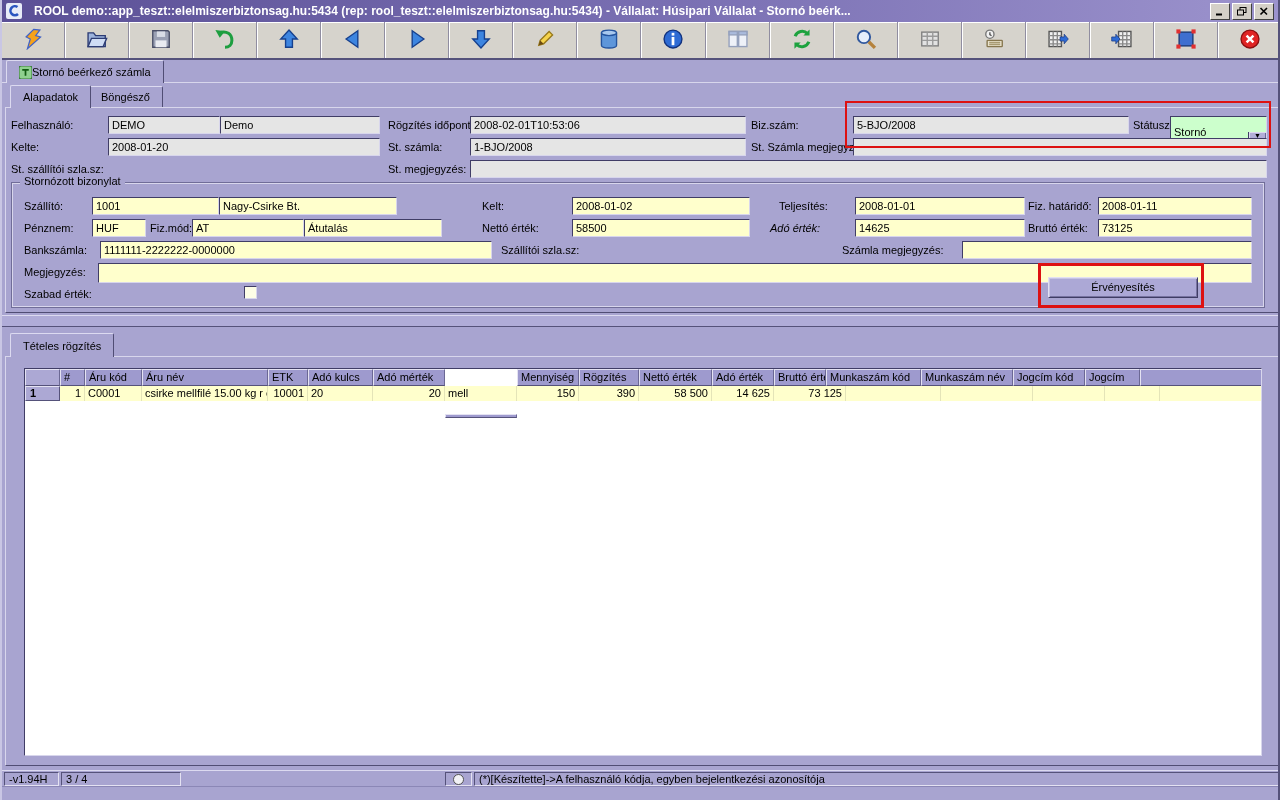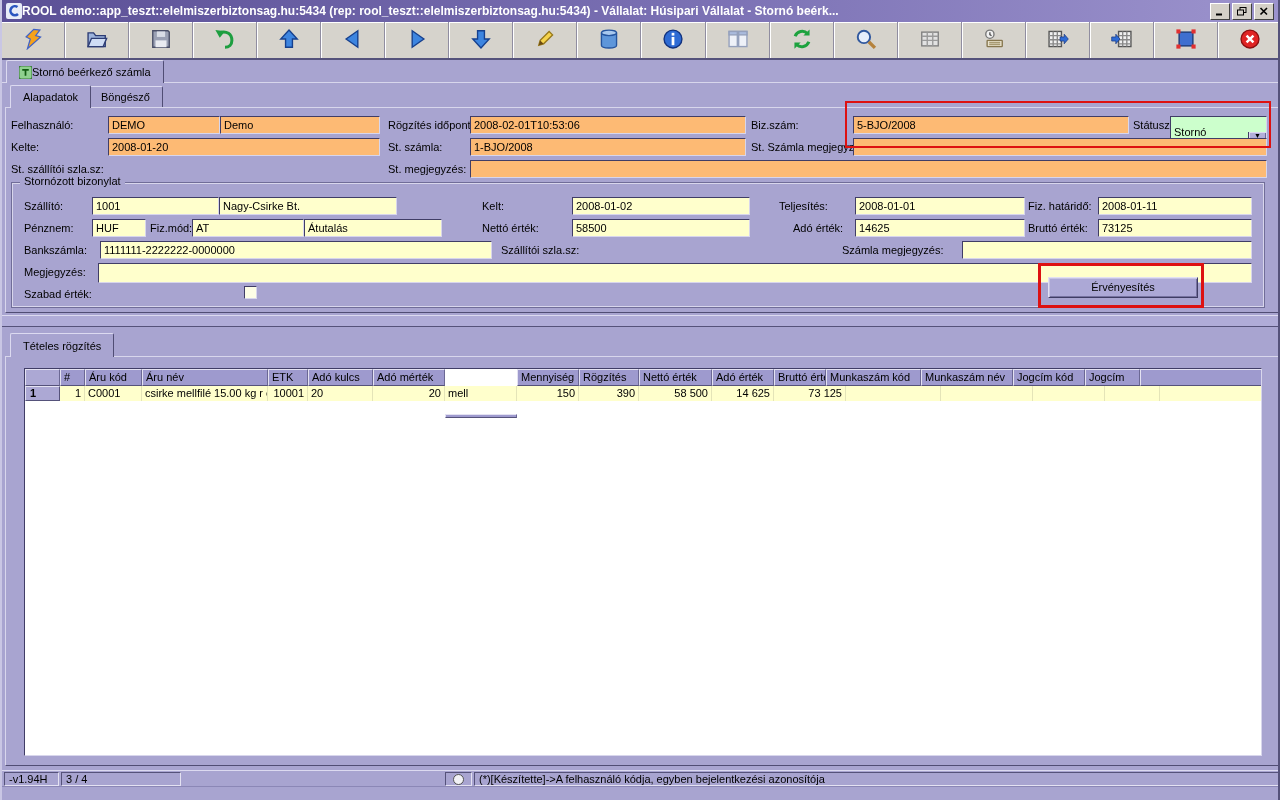--- a/index.html
+++ b/index.html
@@ -2,21 +2,21 @@
 <html><head>
 <meta charset="utf-8">
 <style>
   html,body{margin:0;padding:0;}
   body{font-family:"Liberation Sans",sans-serif;font-size:11px;color:#000;background:#888;}
   .window{position:relative;width:1280px;height:800px;background:#a8a4d0;overflow:hidden;
           border-left:2px solid #c9c6e4;border-right:2px solid #55527a;box-sizing:border-box;}
   
   .titlebar{position:absolute;left:0;top:0;width:100%;height:22px;
             background:linear-gradient(90deg,#5b5096,#7b71b4 55%,#9c93cd);
-            display:flex;align-items:center;gap:0;padding:0 4px;box-sizing:border-box;
+            display:flex;align-items:center;gap:12px;padding:0 4px;box-sizing:border-box;
             color:#fff;font-weight:bold;font-size:12px;}
   .appicon{width:16px;height:16px;flex:0 0 auto;}
   .title-text{flex:1;white-space:nowrap;overflow:hidden;}
   .winbtns{display:flex;gap:2px;flex:0 0 auto;}
   .wb{width:18px;height:15px;background:#d4d0c8;border:1px solid;border-color:#ffffff #404040 #404040 #ffffff;
       display:flex;align-items:center;justify-content:center;}
   .wb svg{width:10px;height:9px;}
   
   .toolbar{position:absolute;left:0;top:22px;width:1280px;height:36px;background:#d6d3cc;
            border-bottom:2px solid #55527b;display:flex;box-shadow:inset 0 1px 0 #fff;}
@@ -32,21 +32,21 @@
        border-bottom:none;border-radius:2px 2px 0 0;z-index:5;}
   .tab.inactive{z-index:2;}
   .ticon{width:13px;height:13px;}
   
   .panel{position:absolute;background:#a8a4d0;border:1px solid;
          border-color:#d8d6ec #504d74 #504d74 #d8d6ec;box-sizing:border-box;}
   .lb{position:absolute;white-space:nowrap;}
   .fld{position:absolute;height:18px;box-sizing:border-box;border:1px solid;
        border-color:#403d66 #d8d6ec #d8d6ec #403d66;padding:0 3px;
        font-family:"Liberation Sans",sans-serif;font-size:11px;color:#000;outline:none;}
-  .fg{background:#fdba74;}
+  .fg{background:#e5e5e5;}
   .fy{background:#ffffcc;}
   .groupbox{position:absolute;border:1px solid #706d98;box-shadow:1px 1px 0 #d8d6ec inset,-1px -1px 0 #d8d6ec inset;
             box-sizing:border-box;}
   .grouplegend{position:absolute;top:-8px;left:8px;background:#a8a4d0;padding:0 4px;white-space:nowrap;}
   .combo{position:absolute;height:24px;box-sizing:border-box;border:1px solid;
          border-color:#403d66 #d8d6ec #d8d6ec #403d66;background:#ccffcc;display:flex;align-items:flex-end;}
   .combo-text{flex:1;padding:1px 3px;overflow:hidden;white-space:nowrap;}
   .combo-btn{width:17px;background:#b2aed8;border-left:1px solid #403d66;
              box-shadow:inset 1px 1px 0 #dcdaee,inset -1px -1px 0 #6c6896;
              display:flex;align-items:center;justify-content:center;font-size:7px;color:#000;}
@@ -306,21 +306,21 @@
       <span class="lb" style="left:1016px;top:17px;">Fiz. határidő:</span>
       <input class="fld fy" style="left: 1086px; top: 14px; width: 154px;" value="2008-01-11">
 
       <span class="lb" style="left:12px;top:39px;">Pénznem:</span>
       <input class="fld fy" style="left: 80px; top: 36px; width: 54px;" value="HUF">
       <span class="lb" style="left:138px;top:39px;">Fiz.mód:</span>
       <input class="fld fy" style="left: 180px; top: 36px; width: 112px;" value="AT">
       <input class="fld fy" style="left: 292px; top: 36px; width: 138px;" value="Átutalás">
       <span class="lb" style="left:470px;top:39px;">Nettó érték:</span>
       <input class="fld fy" style="left: 560px; top: 36px; width: 178px;" value="58500">
-      <span class="lb" style="left:781px;top:39px;">Adó érték:</span>
+      <span class="lb" style="left:758px;top:39px;font-style:italic;">Adó érték:</span>
       <input class="fld fy" style="left: 843px; top: 36px; width: 170px;" value="14625">
       <span class="lb" style="left:1016px;top:39px;">Bruttó érték:</span>
       <input class="fld fy" style="left: 1086px; top: 36px; width: 154px;" value="73125">
 
       <span class="lb" style="left:12px;top:61px;">Bankszámla:</span>
       <input class="fld fy" style="left: 88px; top: 58px; width: 392px;" value="1111111-2222222-0000000">
       <span class="lb" style="left:489px;top:61px;">Szállítói szla.sz:</span>
       <input class="fld fy" style="left: 576px; top: 58px; width: 246px; margin-top: 24px;" value="12346">
       <span class="lb" style="left:830px;top:61px;">Számla megjegyzés:</span>
       <input class="fld fy" style="left: 950px; top: 58px; width: 290px;" value="">

